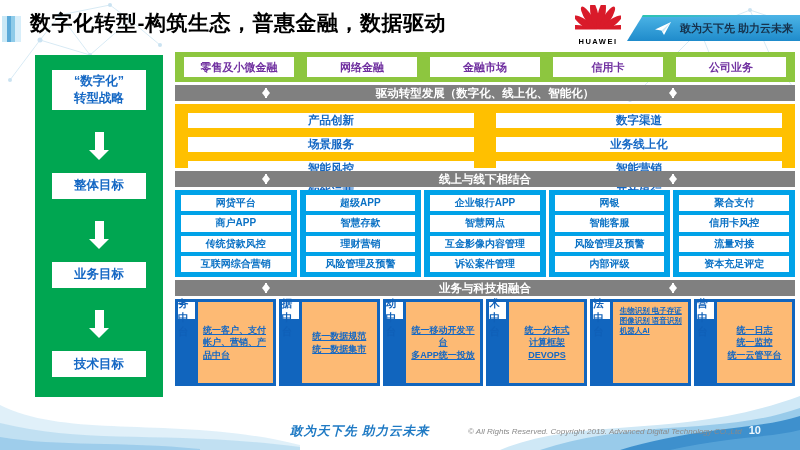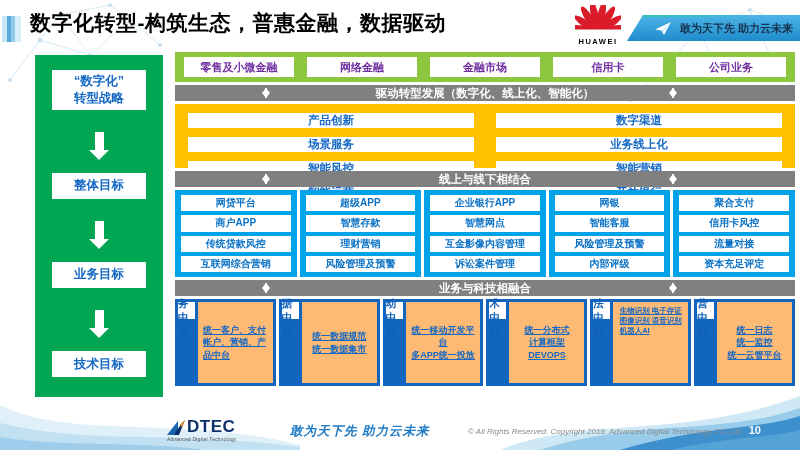--- a/index.html
+++ b/index.html
@@ -284,28 +284,17 @@
     <path d="M0,55 L0,28 C90,50 170,35 300,52 L300,55 Z" fill="#b9dcf0" opacity="0.8"></path>
     <path d="M0,55 L0,42 C60,52 120,46 200,54 L200,55 Z" fill="#8fc5e8" opacity="0.7"></path>
   </svg>
   <svg class="wave" style="right:0;bottom:0;" width="300" height="62" viewBox="0 0 300 62">
     <path d="M0,62 C80,28 180,52 300,8 L300,62 Z" fill="#cfe8f6"></path>
     <path d="M40,62 C140,30 220,48 300,20 L300,62 Z" fill="#8fc5e8" opacity="0.85"></path>
     <path d="M120,62 C200,38 258,42 300,28 L300,62 Z" fill="#2e86c8" opacity="0.85"></path>
     <path d="M170,62 C230,48 270,50 300,42 L300,62 Z" fill="#5ba6d9" opacity="0.8"></path>
   </svg>
 
-  <div class="dtec">
-    <div class="dtec-row">
-      <svg width="18" height="15" viewBox="0 0 18 15" style="margin-right:2px;">
-        <polygon points="0,15 11,1 11,15" fill="#1a63ad"></polygon>
-        <polygon points="7,15 14,4 18,0 12,15" fill="#0d2f6b"></polygon>
-        <polygon points="13,5 18,0 15,7" fill="#f7941d"></polygon>
-      </svg>
-      <span class="dtec-name">DTEC</span>
-    </div>
-    <div class="dtec-sub">Advanced Digital Technology</div>
-  </div>
   <div class="footer-slogan">敢为天下先  助力云未来</div>
   <div class="copyright">© All Rights Reserved. Copyright 2019. Advanced Digital Technology CO.,Ltd</div>
   <div class="page-num">10</div>
 
 </div>
 
 </body></html>

